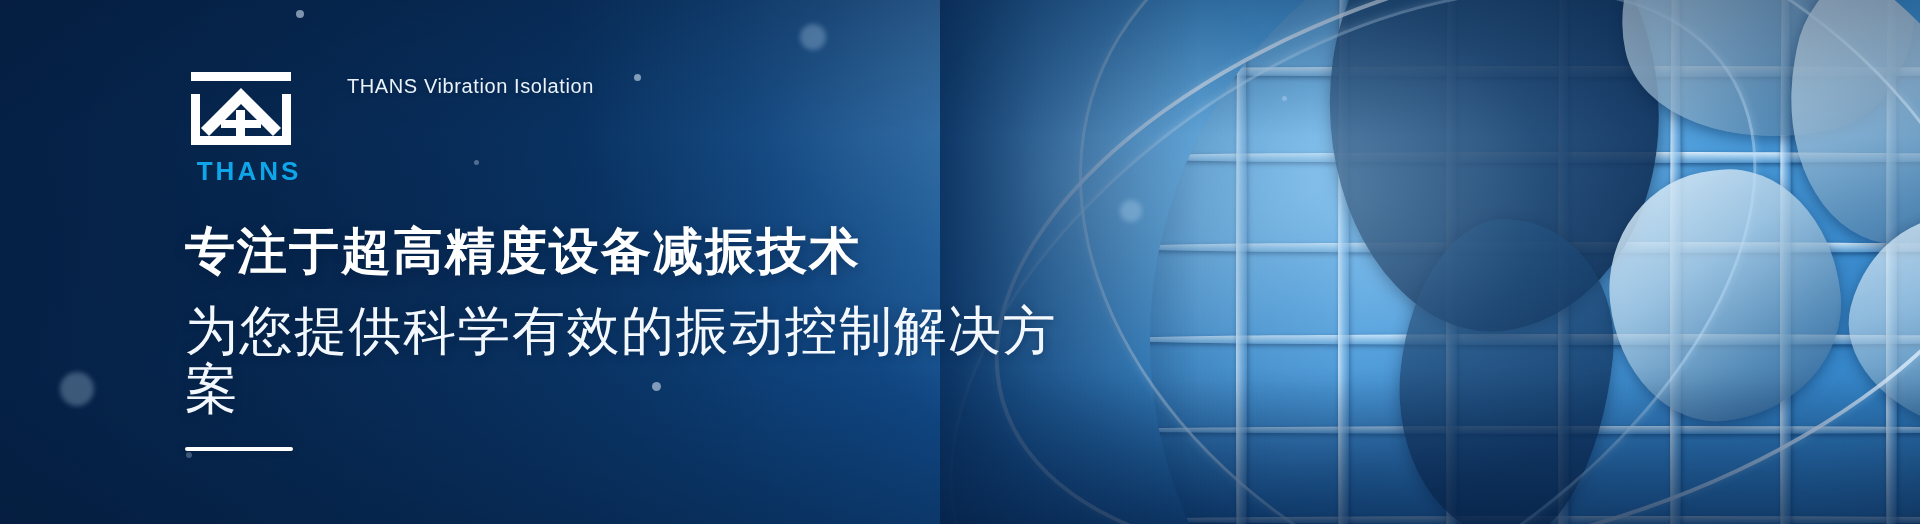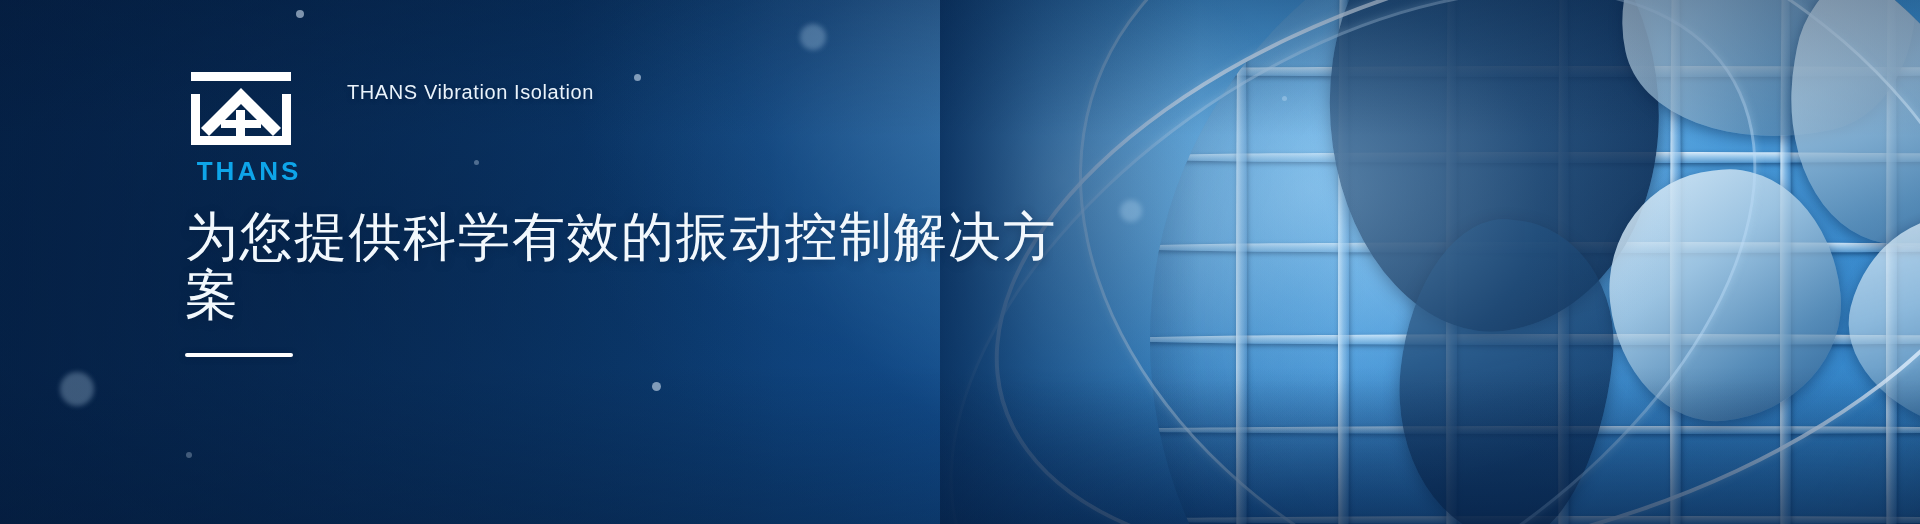--- a/index.html
+++ b/index.html
@@ -121,21 +121,21 @@
   }
 
   .brandtext{margin-left:34px;padding-top:2px;}
   .brand-cn{
     color:#ffffff;font-size:62px;font-weight:700;line-height:1.02;
     letter-spacing:3px;
     font-family:"Liberation Sans","DejaVu Sans",sans-serif;
     text-shadow:0 2px 10px rgba(3,26,58,.45);
   }
   .brand-en{
-    margin-top:14px;color:#eaf3fb;font-size:20px;font-weight:400;
+    margin-top:8px;color:#eaf3fb;font-size:20px;font-weight:400;
     letter-spacing:.6px;line-height:1;
     text-shadow:0 1px 5px rgba(3,26,58,.45);
   }
 
   .headline{
     margin-top:40px;
     color:#ffffff;font-size:50px;font-weight:700;letter-spacing:2px;
     line-height:1.08;
     text-shadow:0 3px 12px rgba(3,26,58,.48);
   }
@@ -245,18 +245,19 @@
         </svg>
         <div class="logo-word">THANS</div>
       </div>
 
       <div class="brandtext">
         <div class="brand-en">THANS Vibration Isolation</div>
       </div>
 
     </div>
 
+    <div class="headline">专注于超高精度设备减振技术</div>
     <div class="subheadline">为您提供科学有效的振动控制解决方案</div>
     <div class="rule"></div>
 
   </div>
 
 </div>
 
 </body></html>

